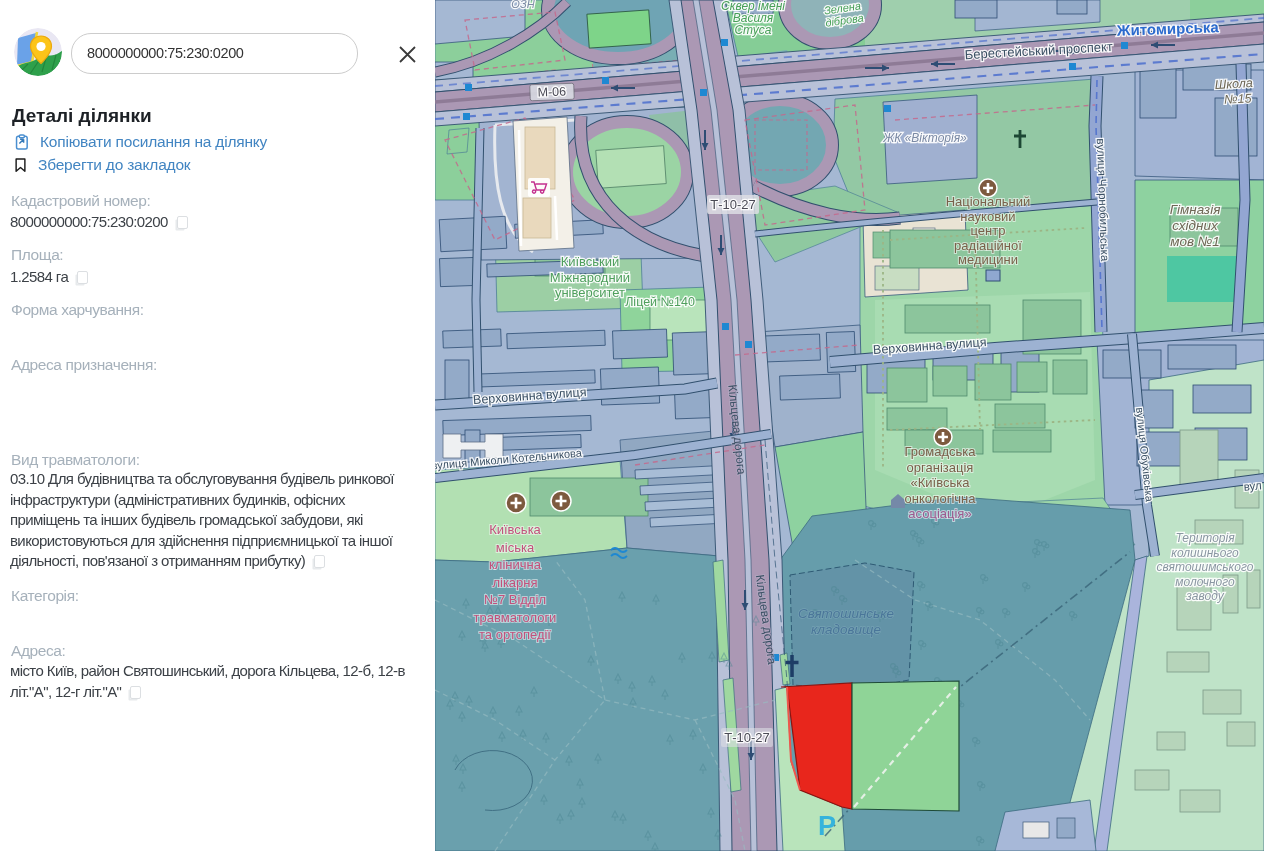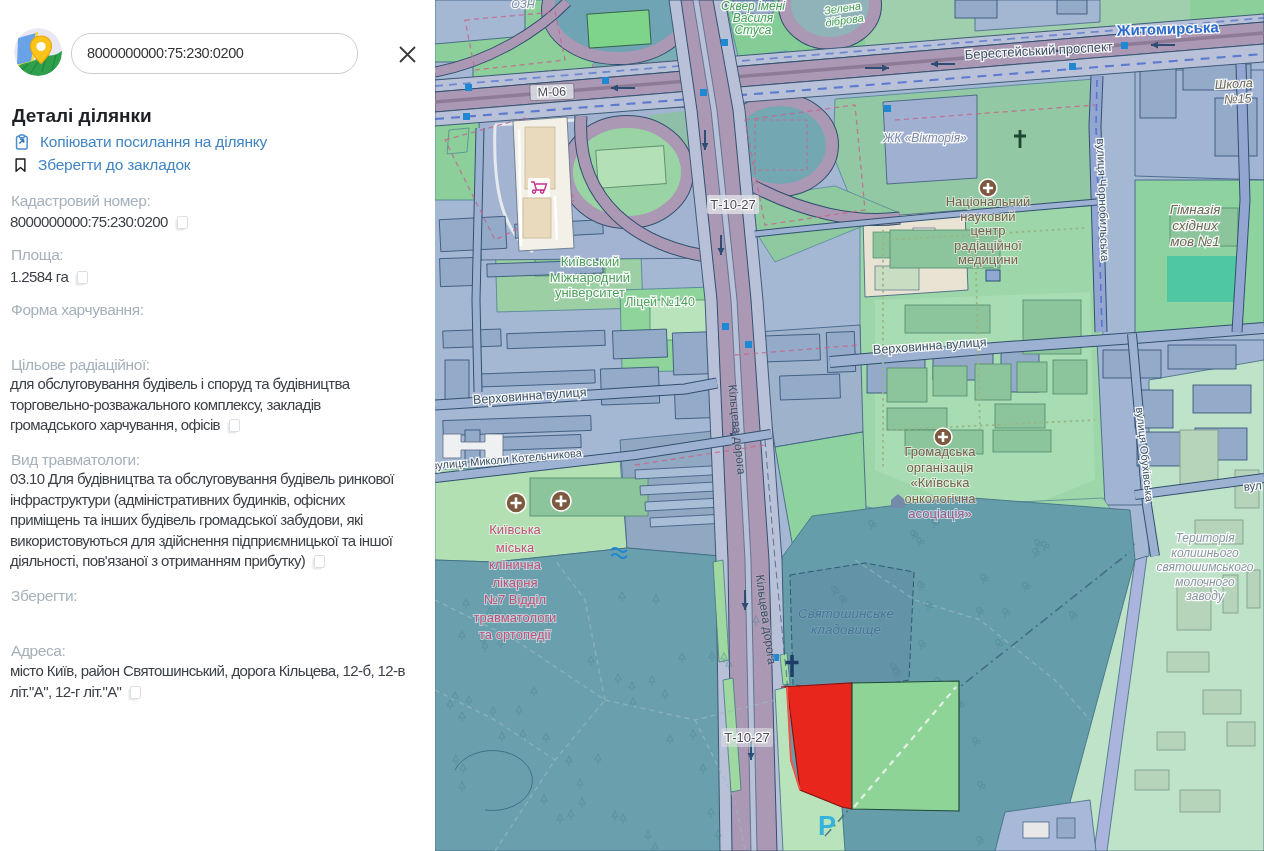--- a/index.html
+++ b/index.html
@@ -50,25 +50,24 @@
         <svg width="15" height="18" viewBox="0 0 24 24" fill="none" stroke="#1c1c1c" stroke-width="2.3">
           <path d="M5,2.5 h14 v19.5 l-7,-6 L5,22 Z" stroke-linejoin="round"></path>
         </svg>
         <span>Зберегти до закладок</span>
       </div>
       <div class="lbl" style="top:176px">Кадастровий номер:</div>
       <div class="val" style="top:196px">8000000000:75:230:0200<span class="cp"></span></div>
       <div class="lbl" style="top:230px">Площа:</div>
       <div class="val" style="top:251px">1.2584 га<span class="cp"></span></div>
       <div class="lbl" style="top:285px">Форма харчування:</div>
-      <div class="lbl" style="top:340px">Цільове радіаційної:</div>
-      <div class="val" style="top:358px">для обслуговування будівель і споруд та будівництва<br>торговельно-розважального комплексу, закладів<br>громадського харчування, офісів<span class="cp"></span></div>
+      <div class="lbl" style="top:340px">Адреса призначення:</div>
       <div class="lbl" style="top:435px">Вид травматологи:</div>
       <div class="val" style="top:453px">03.10 Для будівництва та обслуговування будівель ринкової<br>інфраструктури (адміністративних будинків, офісних<br>приміщень та інших будівель громадської забудови, які<br>використовуються для здійснення підприємницької та іншої<br>діяльності, пов'язаної з отриманням прибутку)<span class="cp"></span></div>
-      <div class="lbl" style="top:571px">Зберегти:</div>
+      <div class="lbl" style="top:571px">Категорія:</div>
       <div class="lbl" style="top:626px">Адреса:</div>
       <div class="val" style="top:645px">місто Київ, район Святошинський, дорога Кільцева, 12-б, 12-в<br>літ."А", 12-г літ."А"<span class="cp"></span></div>
     </div>
     <svg id="map" viewBox="0 0 829 851">
 <rect width="829" height="851" fill="#a5b8d3"></rect>
 <path d="M0,0 H250 L258,118 L180,200 L0,200 Z" fill="#8ccf9b" stroke="#4d7f95" stroke-width="0.8"></path>
 <path d="M148,0 L250,0 L256,100 L165,108 Z" fill="#79aeb4"></path>
 <path d="M0,0 H90 V36 L0,44 Z" fill="#a5b8d3" stroke="#38597e" stroke-width="0.8"></path>
 <path d="M0,62 H38 V78 L0,80 Z" fill="#a5b8d3" stroke="#38597e" stroke-width="0.8"></path>
 <path d="M290,0 H440 V55 L395,90 L305,65 Z" fill="#85cd96" stroke="#4d7f95" stroke-width="0.8"></path>

